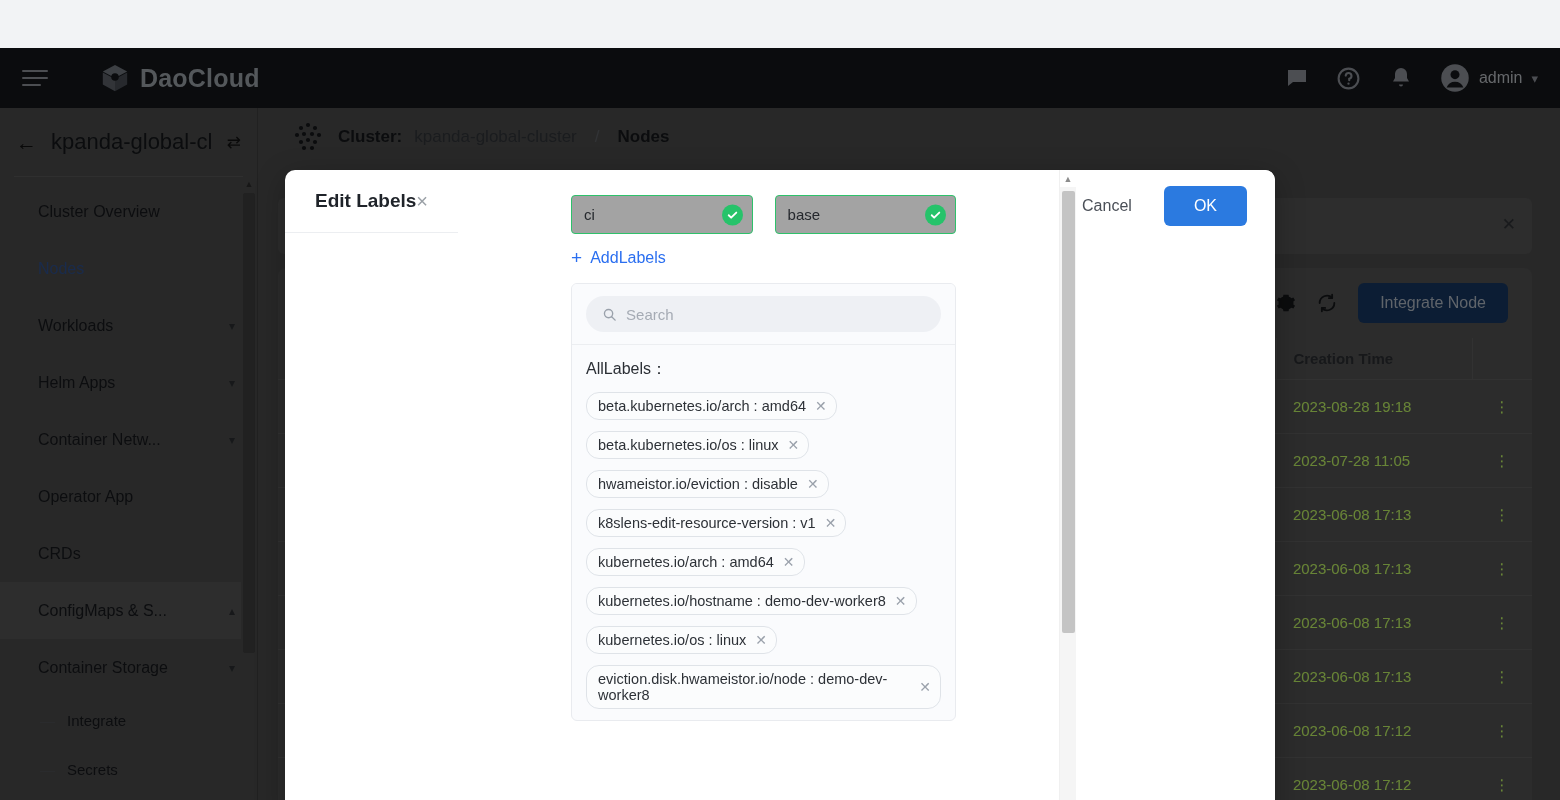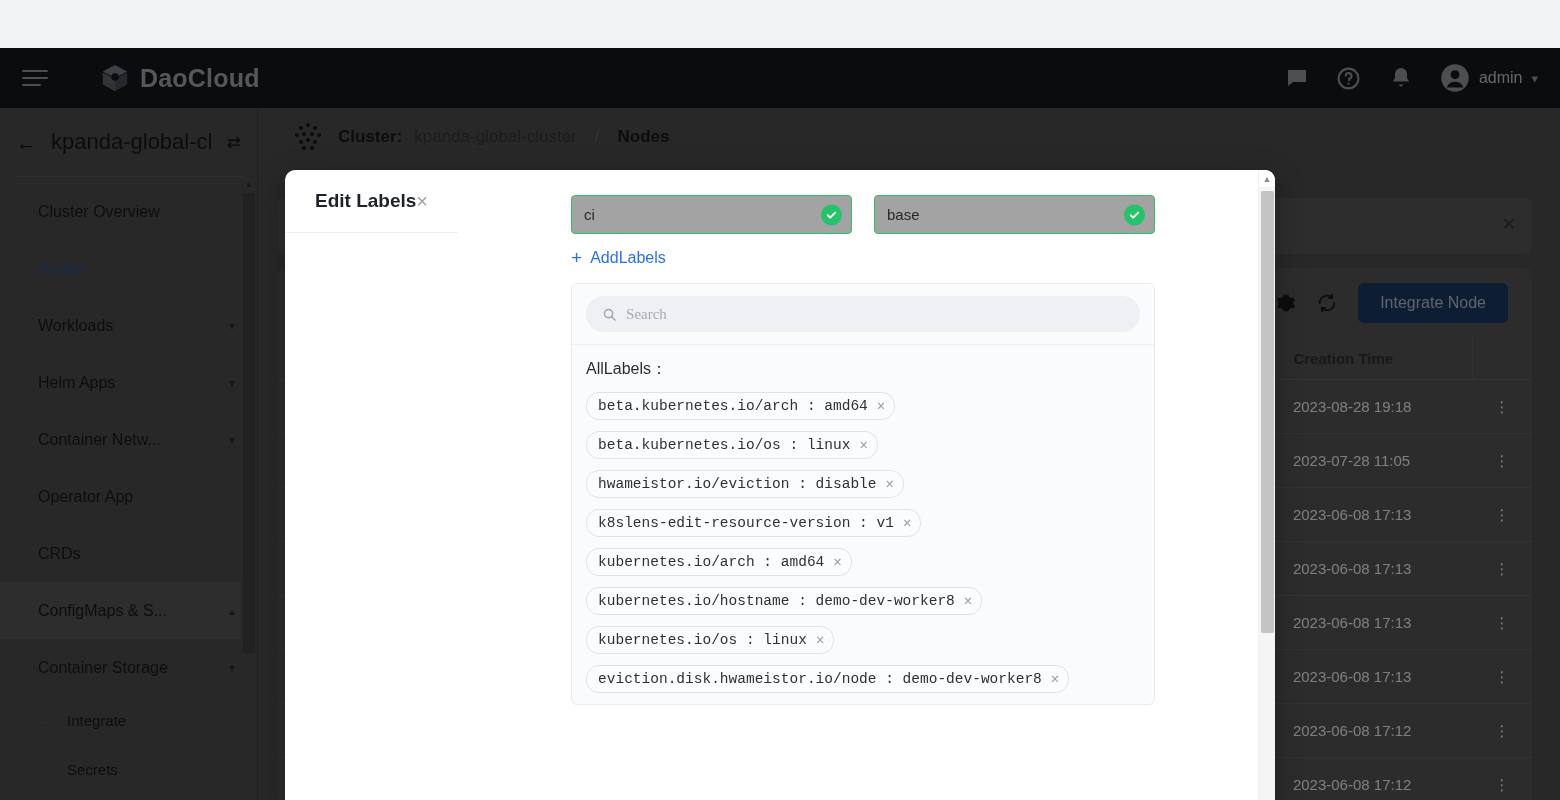--- a/index.html
+++ b/index.html
@@ -86,21 +86,21 @@
   .btn-primary {
     background: #17365f; color: #aeb6c2; border: none; border-radius: 6px;
     padding: 11px 22px; font-size: 16px; cursor: pointer; font-family: inherit;
   }
   table.nodes { width: 100%; border-collapse: collapse; }
   table.nodes th {
     text-align: left; font-size: 15px; color: #2a2d31; font-weight: bold;
     padding: 12px 16px; border-bottom: 1px solid #5c5c5c; border-left: 1px solid #5c5c5c;
   }
   table.nodes td {
-    font-size: 15px; color: #e5e5e5; padding: 16px; border-bottom: 1px solid #5c5c5c;
+    font-size: 15px; color: #bef264; padding: 16px; border-bottom: 1px solid #5c5c5c;
   }
   .row-chk { width: 18px; height: 18px; border: 1px solid #6a6a6a; border-radius: 3px; display: inline-block; }
   .kebab { color: #141619; font-size: 17px; letter-spacing: 1px; cursor: pointer; text-align: center; }
 
   .hscroll { position: absolute; left: 0; bottom: 0; width: 1560px; height: 14px;
     background: #2b2b2b; display: flex; align-items: center; }
   .hscroll .ar { width: 14px; text-align: center; color: #8a8a8a; font-size: 8px; }
   .hscroll .trk { flex: 1; height: 12px; background: #3e3e3e; }
 
   
@@ -150,30 +150,30 @@
     background: #fafbfd; overflow: hidden;
   }
   .search-wrap { padding: 12px 14px; border-bottom: 1px solid #eceef1; background: #fafbfd; }
   .search-box {
     height: 36px; border-radius: 18px; background: #eef0f4; display: flex; align-items: center;
     gap: 9px; padding: 0 16px;
   }
   .search-box svg { width: 15px; height: 15px; color: #9aa1ab; flex: 0 0 auto; }
   .search-box input {
     flex: 1; border: none; background: transparent; outline: none;
-    font-size: 15px; color: #4d7c0f; font-family: Liberation Serif, serif;
+    font-size: 15px; color: #4d7c0f; font-family: Liberation Sans, sans-serif;
   }
   .search-box input::placeholder { color: #a5abb4; }
 
   .labels-list { padding: 14px 14px 0 14px; }
   .all-labels-head { font-size: 16px; color: #2a2e34; margin-bottom: 12px; }
   .chip {
     display: inline-flex; align-items: center; gap: 9px;
     border: 1px solid #dfe3e8; border-radius: 13px; background: #fbfcfd;
-    padding: 5px 9px 5px 11px; margin-bottom: 11px; font-size: 14.5px; color: #2d3137; font-family: Liberation Mono, monospace;
+    padding: 5px 9px 5px 11px; margin-bottom: 11px; font-size: 14.5px; color: #2d3137;
   }
   .chip-x { color: #9aa1ab; font-size: 14px; cursor: pointer; line-height: 1; }
   .chip-line { display: block; }
 
   .modal-scroll {
     position: absolute; right: 0; top: 0; width: 17px; height: 100%;
     background: #fff; border-left: 1px solid #f0f0f0;
   }
   .modal-scroll .ar { height: 17px; display: flex; align-items: center; justify-content: center;
     color: #8c8c8c; font-size: 9px; cursor: pointer; }
@@ -516,15 +516,19 @@
       </div>
 
       <div class="modal-scroll">
         <div class="trk"></div>
         <div class="ar">▲</div>
         <div class="th"></div>
         <div class="ar bot">▼</div>
       </div>
     </div>
 
+    <div class="modal-foot">
+      <button class="btn-cancel">Cancel</button>
+      <button class="btn-ok">OK</button>
+    </div>
   </div>
 
 </div>
 
 </body></html>

